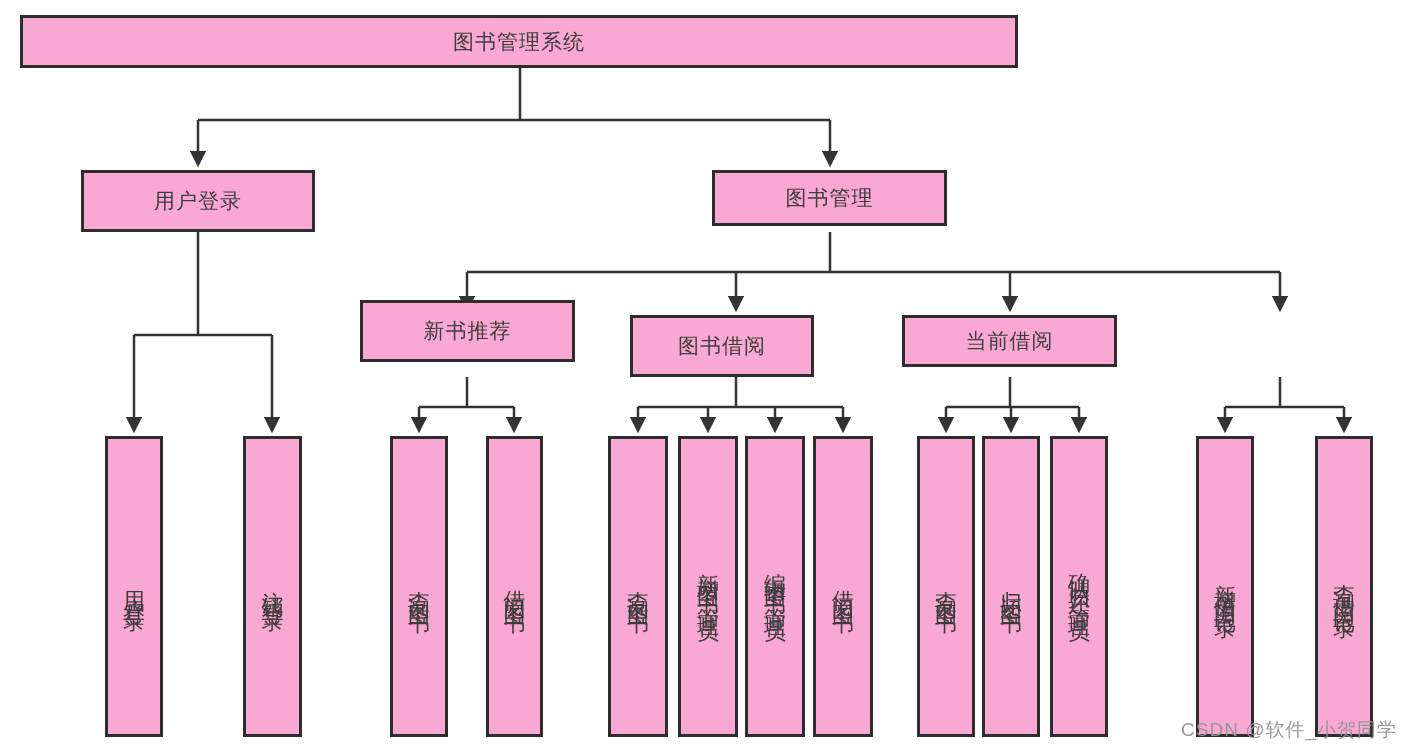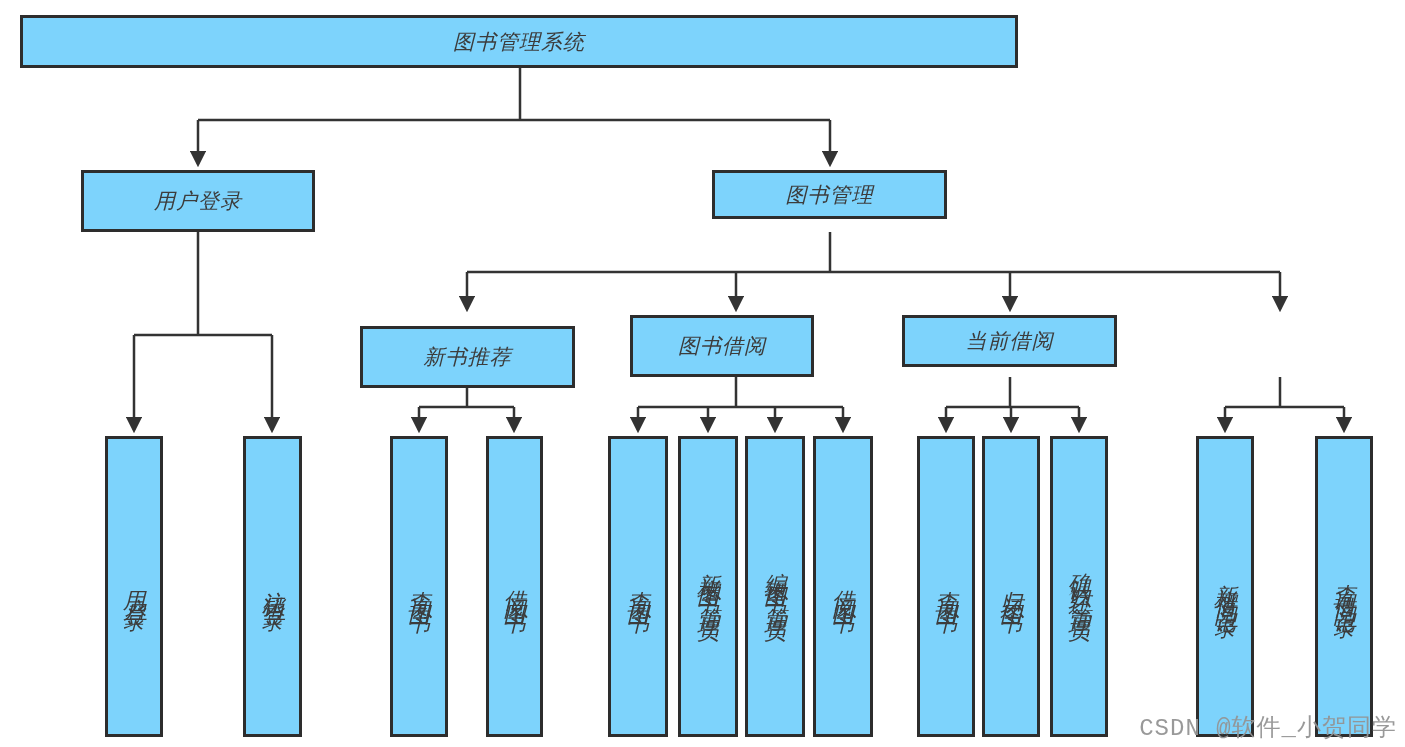--- a/index.html
+++ b/index.html
@@ -13,47 +13,46 @@
   }
   #wires {
     position: absolute;
     left: 0; top: 0;
     width: 1405px; height: 747px;
     pointer-events: none;
   }
   .node {
     position: absolute;
     box-sizing: border-box;
-    background: #7dd3fc;
+    background: #f9a8d4;
     border: 3px solid #2d2d2d;
     display: flex;
     align-items: center;
     justify-content: center;
     color: #3c3c3c;
     z-index: 2;
-    font-style: italic;
   }
   .node.h { font-size: 21px; letter-spacing: 1px; }
   .node.v {
     font-size: 22px;
   }
   .node.v .vtext {
     writing-mode: vertical-rl;
     text-orientation: mixed;
     letter-spacing: 7px;
     line-height: 1;
     white-space: nowrap;
   }
   
   .n-root  { left: 20px;  top: 15px;  width: 998px; height: 53px; }
   
   .n-l2a   { left: 81px;  top: 170px; width: 234px; height: 62px; }
-  .n-l2b   { left: 712px; top: 170px; width: 235px; height: 49px; }
+  .n-l2b   { left: 712px; top: 170px; width: 235px; height: 56px; }
   
-  .n-l3a   { left: 360px;  top: 326px; width: 215px; height: 62px; }
+  .n-l3a   { left: 360px;  top: 300px; width: 215px; height: 62px; }
   .n-l3b   { left: 630px;  top: 315px; width: 184px; height: 62px; }
   .n-l3c   { left: 902px;  top: 315px; width: 215px; height: 52px; }
   .n-l3d   { left: 1173px; top: 315px; width: 215px; height: 62px; }
   
   .leaf { top: 436px; height: 301px; }
   .n-u1  { left: 105px;  width: 58px; }
   .n-u2  { left: 243px;  width: 59px; }
   .n-r1  { left: 390px;  width: 58px; }
   .n-r2  { left: 486px;  width: 57px; }
   .n-b1  { left: 608px;  width: 60px; }
@@ -62,26 +61,25 @@
   .n-b4  { left: 813px;  width: 60px; }
   .n-c1  { left: 917px;  width: 58px; }
   .n-c2  { left: 982px;  width: 58px; }
   .n-c3  { left: 1050px; width: 58px; }
   .n-d1  { left: 1196px; width: 58px; }
   .n-d2  { left: 1315px; width: 58px; }
   #watermark {
     position: absolute;
     right: 8px;
     bottom: 4px;
-    font-size: 24px;
+    font-size: 19px;
     color: rgba(148,148,148,0.95);
     letter-spacing: 1px;
     z-index: 5;
     white-space: nowrap;
-    font-family: Liberation Mono, monospace;
   }
 </style>
 </head>
 <body>
 
 <div id="canvas">
 
   <svg id="wires" viewBox="0 0 1405 747" xmlns="http://www.w3.org/2000/svg">
     <defs>
       <marker id="arrow" viewBox="0 0 10 10" refX="8" refY="5" markerWidth="6.5" markerHeight="6.5" orient="auto-start-reverse">

